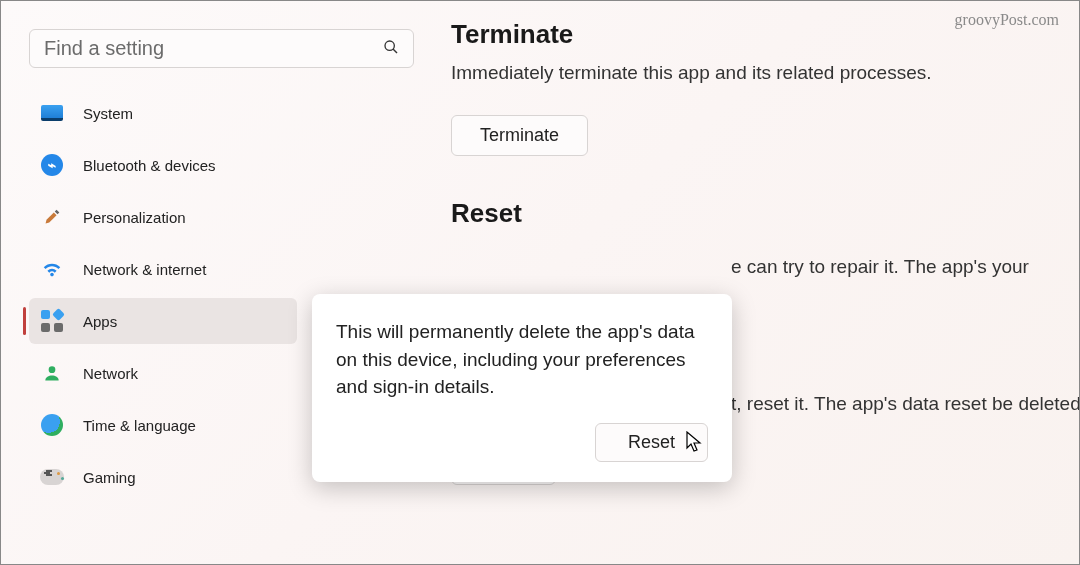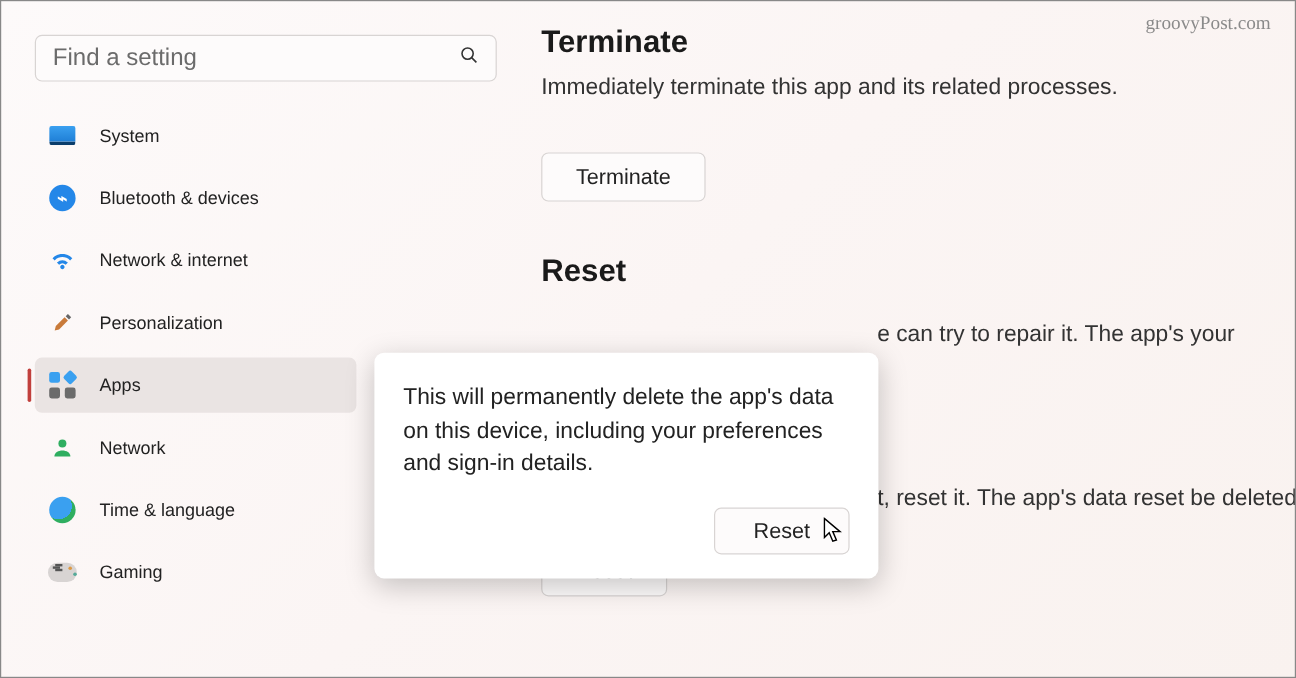--- a/index.html
+++ b/index.html
@@ -87,21 +87,21 @@
     .section { margin-bottom: 24px; }
     .section-title {
       font-size: 26px;
       font-weight: 600;
       color: #1a1a1a;
       margin-bottom: 10px;
     }
     .section-desc {
       font-size: 19px;
       color: #333;
-      margin-bottom: 40px;
+      margin-bottom: 28px;
       line-height: 1.4;
     }
     .btn {
       display: inline-block;
       background: #fdfbfb;
       border: 1px solid #d8d4d3;
       border-radius: 6px;
       padding: 9px 28px;
       font-size: 18px;
       color: #222;
@@ -202,35 +202,35 @@
           </span>
         <span class="nav-label">System</span>
       </li>
       <li class="nav-item">
         <span class="nav-icon">
             <span class="ic-bt">⌁</span>
           </span>
         <span class="nav-label">Bluetooth &amp; devices</span>
       </li>
       <li class="nav-item">
+        <span class="nav-icon">
+          <svg class="ic-brush" viewBox="0 0 24 24">
+              <path fill="#c97a3a" d="M14 7l3 3-8 8-4 1 1-4z"></path>
+              <path fill="#666" d="M17 4l3 3-2 2-3-3z"></path>
+            </svg>
+        </span>
+        <span class="nav-label">Personalization</span>
+      </li>
+      <li class="nav-item">
         <span class="nav-icon ic-wifi">
           <svg width="22" height="22" viewBox="0 0 24 24">
               <path d="M12 20c1 0 2-1 2-2s-1-2-2-2-2 1-2 2 1 2 2 2zm-5-6c3-3 7-3 10 0l-2 2c-2-2-4-2-6 0zm-4-4c5-5 13-5 18 0l-2 2c-4-4-10-4-14 0z"></path>
             </svg>
         </span>
         <span class="nav-label">Network &amp; internet</span>
-      </li>
-      <li class="nav-item">
-        <span class="nav-icon">
-          <svg class="ic-brush" viewBox="0 0 24 24">
-              <path fill="#c97a3a" d="M14 7l3 3-8 8-4 1 1-4z"></path>
-              <path fill="#666" d="M17 4l3 3-2 2-3-3z"></path>
-            </svg>
-        </span>
-        <span class="nav-label">Personalization</span>
       </li>
       <li class="nav-item active">
         <span class="nav-icon">
           <span class="ic-apps">
               <span class="a1"></span>
               <span class="a2"></span>
               <span class="a3"></span>
               <span class="a4"></span>
             </span>
         </span>

